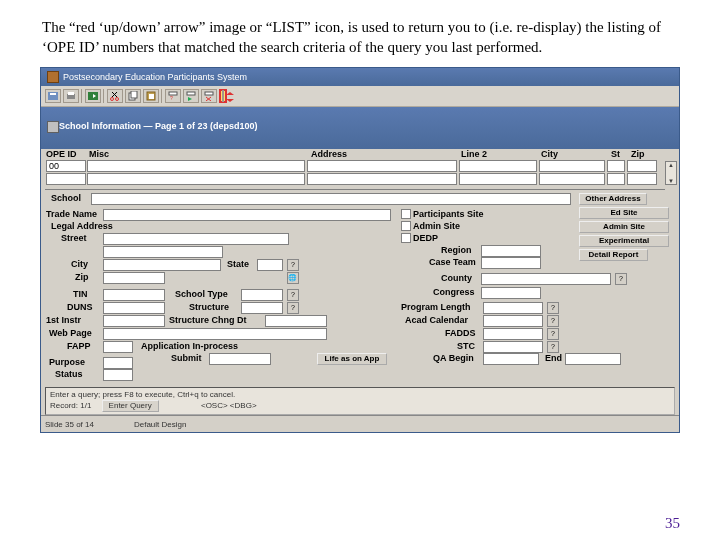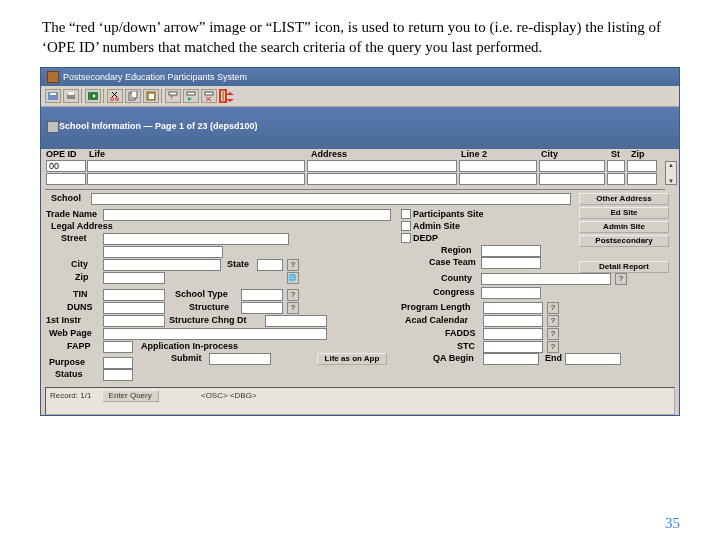--- a/index.html
+++ b/index.html
@@ -22,21 +22,21 @@
 .scrollbar:before{content:"▲";position:absolute;top:0;left:2px;font-size:6px;color:#404040}
 .scrollbar:after{content:"▼";position:absolute;bottom:0;left:2px;font-size:6px;color:#404040}
 .lbl{position:absolute;font-size:9px;color:#000;font-weight:bold;white-space:nowrap}
 .fld{position:absolute;background:#fff;border:1px solid #808080;box-sizing:border-box;font-size:9px;padding:0 2px;height:12px}
 .btn{position:absolute;background:#d4d0c8;border:1px solid #aaa;border-top-color:#eee;border-left-color:#eee;box-sizing:border-box;font-size:8px;text-align:center;height:12px;padding:0 3px;white-space:nowrap;line-height:10px;font-weight:bold}
 .chk{position:absolute;width:10px;height:10px;background:#fff;border:1px solid #808080;box-sizing:border-box}
 .ico{position:absolute;width:12px;height:12px;background:#d4d0c8;border:1px solid #888;box-sizing:border-box;font-size:7px;line-height:10px;text-align:center}
 .hr-line{position:absolute;background:#808080;height:1px}
 .statusbar{background:#d4d0c8;border-top:1px solid #888;padding:2px 4px;font-size:8px;color:#333;display:flex;align-items:center;height:12px;gap:40px}
 .queryarea{background:#e8e4dc;border:1px inset #aaa;margin:2px;font-size:8px;color:#333;padding:2px 4px;line-height:10px;height:22px}
-.pagenum{position:absolute;bottom:8px;right:40px;font-family:"Times New Roman",serif;font-size:15px;color:#3b82f6}
+.pagenum{position:absolute;bottom:8px;right:40px;font-family:"Times New Roman",serif;font-size:15px;color:#4c1d95}
 .qbox{display:inline-block;background:#d8d4cc;border:1px solid #aaa;border-top-color:#eee;border-left-color:#eee;padding:0 6px;font-size:8px;margin-left:8px}
 </style>
 </head>
 <body>
 
 <div class="caption">The “red ‘up/down’ arrow” image or “LIST” icon, is used to return you to (i.e. re-display) the listing of ‘OPE ID’ numbers that matched the search criteria of the query you last performed.</div>
 
 <div class="app-window">
   <div class="titlebar">
     <span class="tb-icon"></span>
@@ -111,21 +111,21 @@
     </span>
   </div>
 
   <div class="subtitle">
     <span class="sb-icon"></span>
     <span class="sb-text">School Information — Page 1 of 23 (depsd100)</span>
   </div>
 
   <div class="form-area">
     <span class="lbl" style="left:5px;top:0">OPE ID</span>
-    <span class="lbl" style="left:48px;top:0">Life</span>
+    <span class="lbl" style="left:48px;top:0">Misc</span>
     <span class="lbl" style="left:270px;top:0">Address</span>
     <span class="lbl" style="left:420px;top:0">Line 2</span>
     <span class="lbl" style="left:500px;top:0">City</span>
     <span class="lbl" style="left:570px;top:0">St</span>
     <span class="lbl" style="left:590px;top:0">Zip</span>
 
     <span class="fld" style="left:5px;top:11px;width:40px">00</span>
     <span class="fld" style="left:46px;top:11px;width:218px"></span>
     <span class="fld" style="left:266px;top:11px;width:150px"></span>
     <span class="fld" style="left:418px;top:11px;width:78px"></span>
@@ -139,43 +139,43 @@
     <span class="fld" style="left:266px;top:24px;width:150px"></span>
     <span class="fld" style="left:418px;top:24px;width:78px"></span>
     <span class="fld" style="left:498px;top:24px;width:66px"></span>
     <span class="fld" style="left:566px;top:24px;width:18px"></span>
     <span class="fld" style="left:586px;top:24px;width:30px"></span>
 
     <div class="hr-line" style="left:4px;top:40px;width:620px"></div>
 
     <span class="lbl" style="left:10px;top:44px">School</span>
     <span class="fld" style="left:50px;top:44px;width:480px"></span>
-    <span class="btn" style="left:538px;top:44px;width:90px">Other Address</span>
+    <span class="btn" style="left:538px;top:44px;width:68px">Other Address</span>
 
     <span class="lbl" style="left:5px;top:60px">Trade Name</span>
     <span class="fld" style="left:62px;top:60px;width:288px"></span>
     <span class="chk" style="left:360px;top:60px"></span>
     <span class="lbl" style="left:372px;top:60px">Participants Site</span>
     <span class="btn" style="left:538px;top:58px;width:90px">Ed Site</span>
 
     <span class="lbl" style="left:10px;top:72px">Legal Address</span>
     <span class="chk" style="left:360px;top:72px"></span>
     <span class="lbl" style="left:372px;top:72px">Admin Site</span>
     <span class="btn" style="left:538px;top:72px;width:90px">Admin Site</span>
 
     <span class="lbl" style="left:20px;top:84px">Street</span>
     <span class="fld" style="left:62px;top:84px;width:186px"></span>
     <span class="chk" style="left:360px;top:84px"></span>
     <span class="lbl" style="left:372px;top:84px">DEDP</span>
-    <span class="btn" style="left:538px;top:86px;width:90px">Postsecondary</span>
+    <span class="btn" style="left:538px;top:86px;width:90px">Experimental</span>
 
     <span class="fld" style="left:62px;top:97px;width:120px"></span>
     <span class="lbl" style="left:400px;top:96px">Region</span>
     <span class="fld" style="left:440px;top:96px;width:60px"></span>
-    <span class="btn" style="left:538px;top:112px;width:90px">Detail Report</span>
+    <span class="btn" style="left:538px;top:100px;width:69px">Detail Report</span>
 
     <span class="lbl" style="left:30px;top:110px">City</span>
     <span class="fld" style="left:62px;top:110px;width:118px"></span>
     <span class="lbl" style="left:186px;top:110px">State</span>
     <span class="fld" style="left:216px;top:110px;width:26px"></span>
     <span class="ico" style="left:246px;top:110px">?</span>
     <span class="lbl" style="left:388px;top:108px">Case Team</span>
     <span class="fld" style="left:440px;top:108px;width:60px"></span>
 
     <span class="lbl" style="left:34px;top:123px">Zip</span>
@@ -230,23 +230,28 @@
     <span class="fld" style="left:442px;top:204px;width:56px"></span>
     <span class="lbl" style="left:504px;top:204px">End</span>
     <span class="fld" style="left:524px;top:204px;width:56px"></span>
 
     <span class="lbl" style="left:8px;top:208px">Purpose</span>
     <span class="fld" style="left:62px;top:208px;width:30px"></span>
     <span class="lbl" style="left:14px;top:220px">Status</span>
     <span class="fld" style="left:62px;top:220px;width:30px"></span>
 
     <div class="queryarea" style="position:absolute;left:2px;right:2px;top:236px">
+      <div>Enter a query; press F8 to execute, Ctrl+q to cancel.</div>
       <div>
         <span>Record: 1/1</span>
         <span class="qbox">Enter Query</span>
         <span style="margin-left:40px">&lt;OSC&gt; &lt;DBG&gt;</span>
       </div>
     </div>
   </div>
 
+  <div class="statusbar">
+    <span>Slide 35 of 14</span>
+    <span>Default Design</span>
+  </div>
 </div>
 
 <div class="pagenum">35</div>
 
 </body></html>

